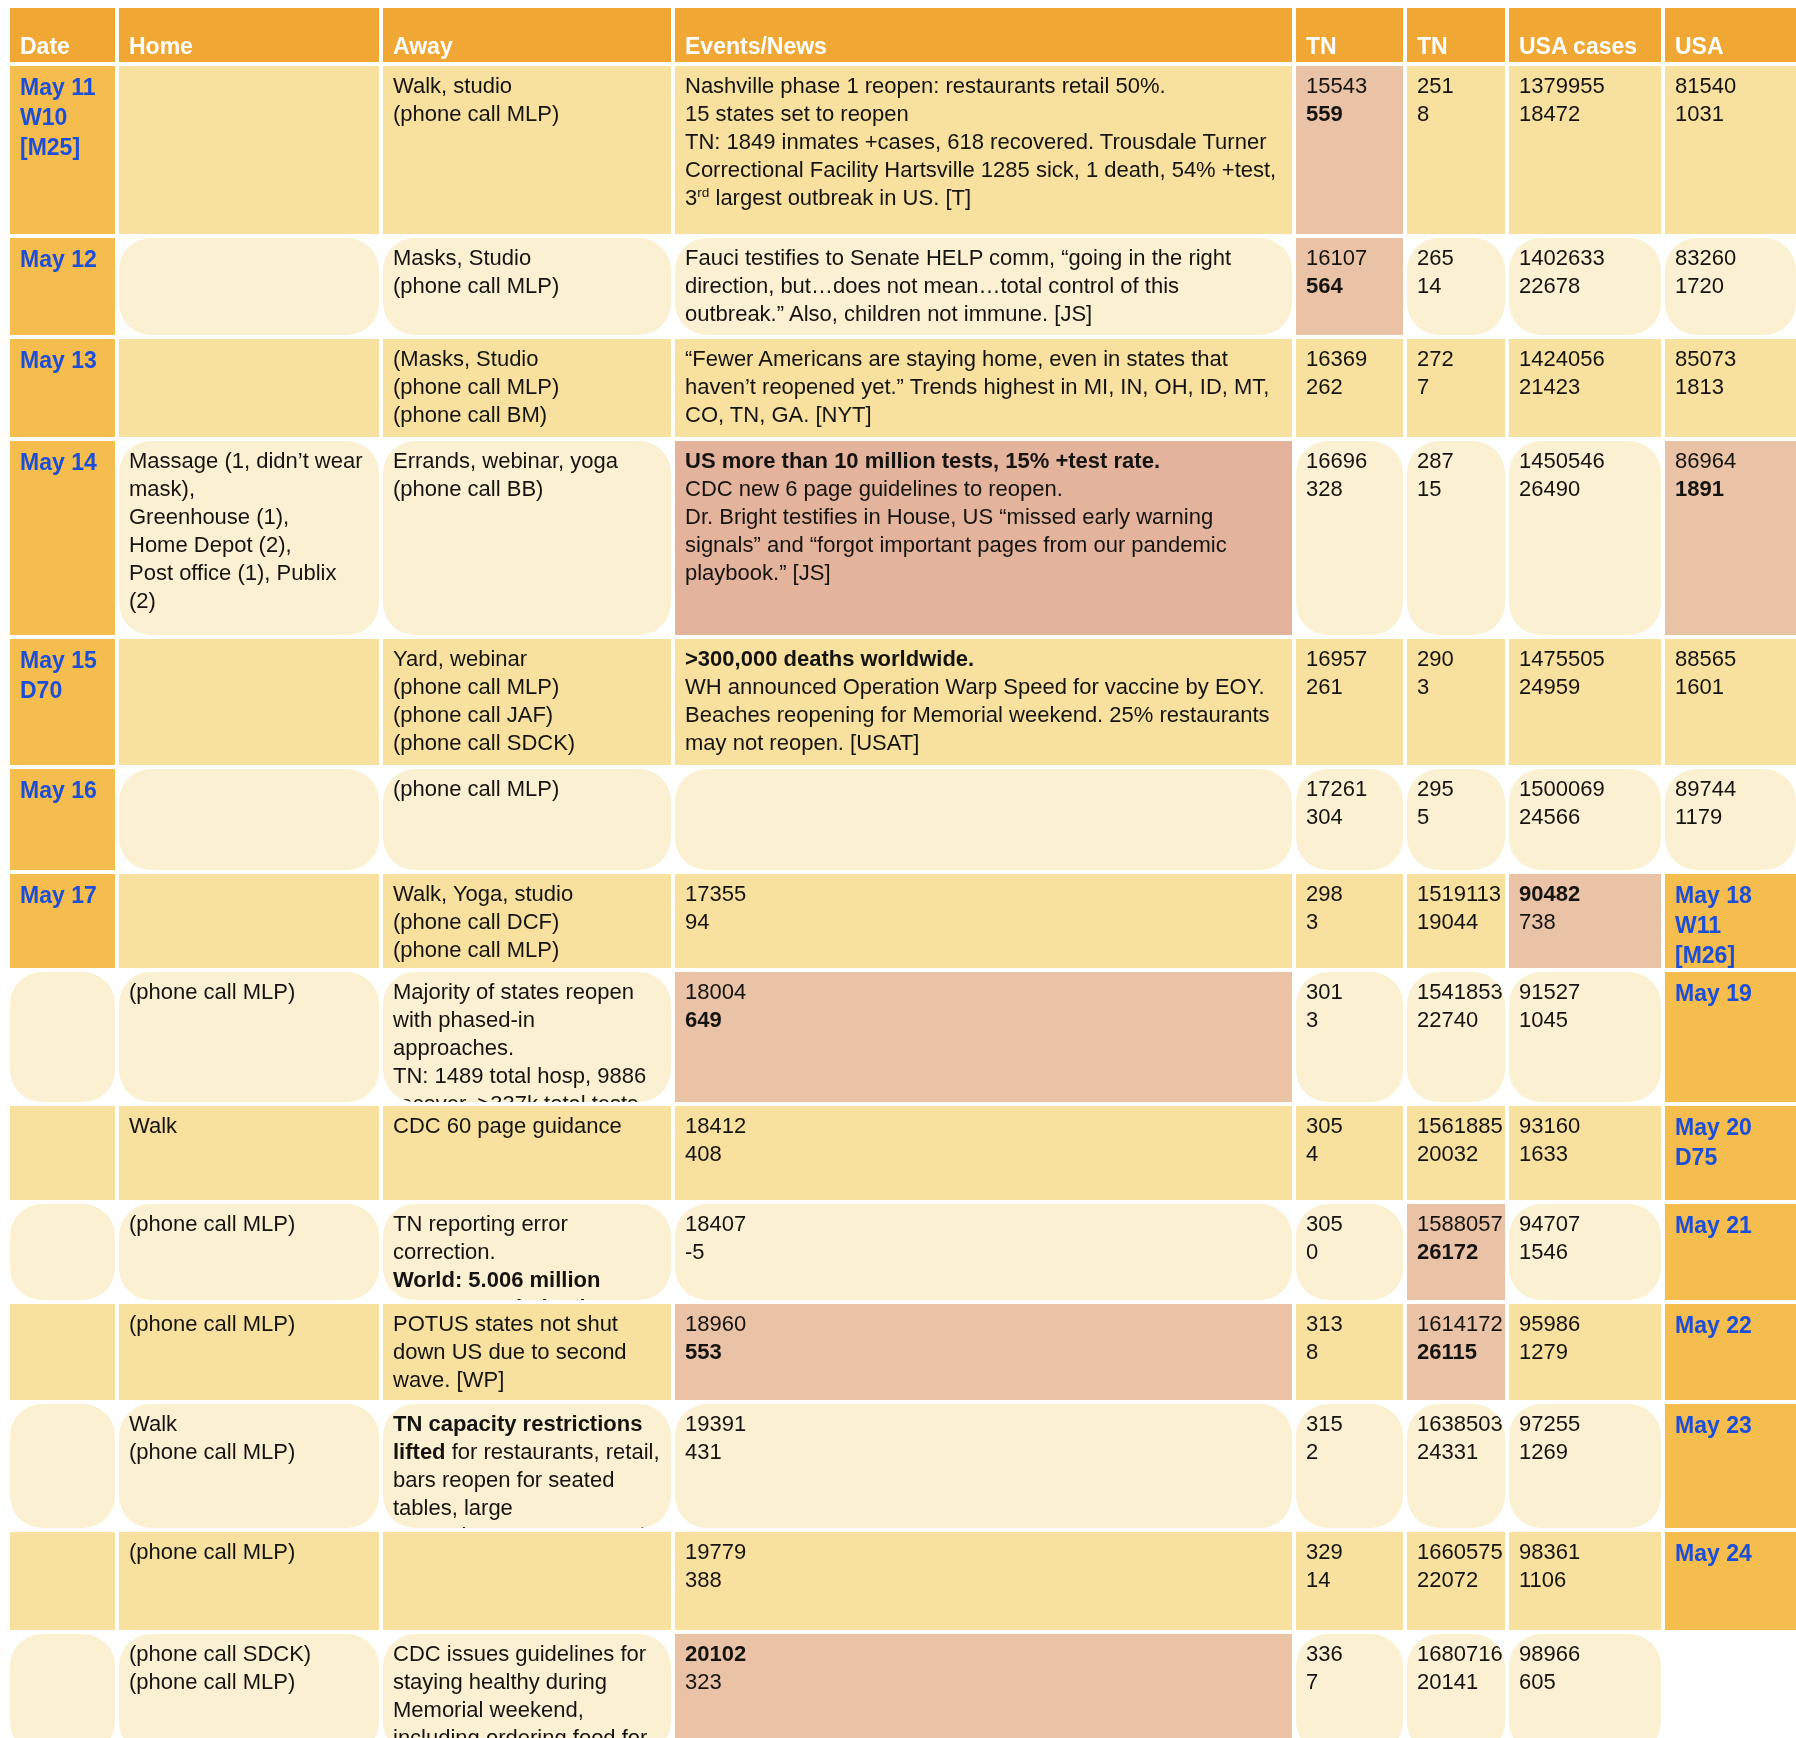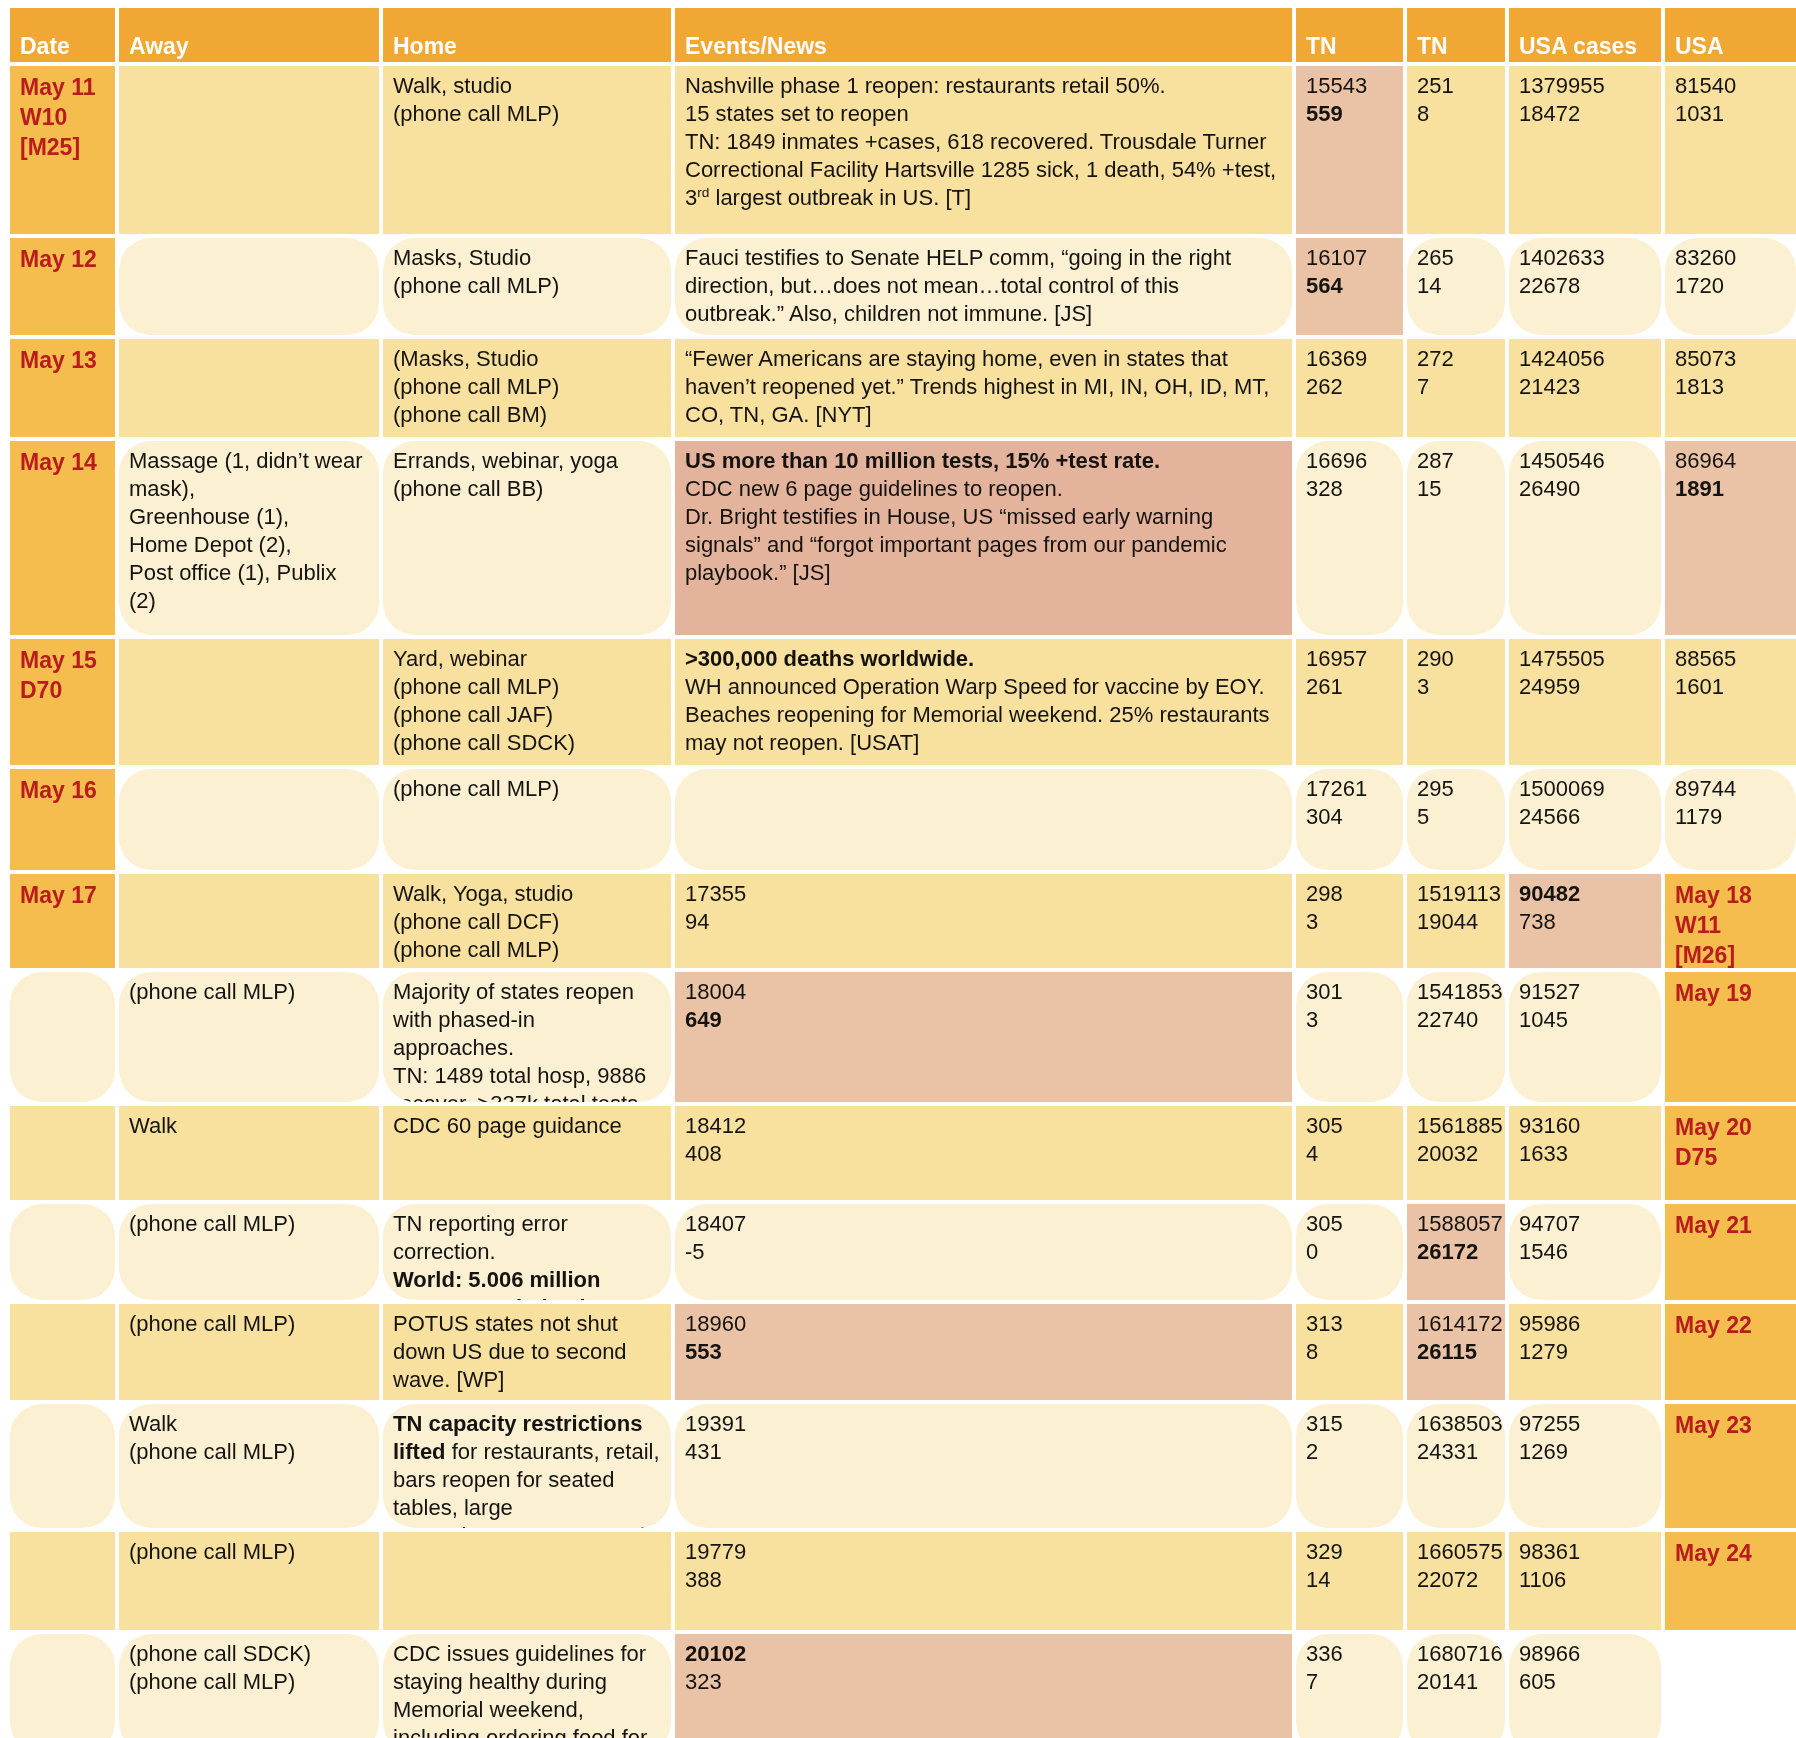--- a/index.html
+++ b/index.html
@@ -25,37 +25,37 @@
     overflow:hidden;
   }
   .head{
     background:var(--c-header,#F0A733);
     color:#ffffff;font-weight:700;
     font-size:23px;line-height:29px;
     padding-top:24px;
   }
   .date{
     background:var(--c-date,#F5BC4E);
-    color:#b91c1c;font-weight:700;
+    color:#1d4ed8;font-weight:700;
     font-size:23px;line-height:30px;
   }
   .yellow{background:var(--c-yellow,#F8E19F);}
   .cream{background:var(--c-cream,#FBF1D2);border-radius:32px;}
   .hl{background:var(--c-hl,#EAC3A6);}
   .hl-ev{background:var(--c-hlev,#E3B39C);}
   .b{font-weight:700;text-align:right;}
   sup{font-size:0.62em;line-height:0;}
 </style>
 </head>
 <body>
 
 <div class="table">
     <div class="cell head">Date</div>
+    <div class="cell head">Home</div>
     <div class="cell head">Away</div>
-    <div class="cell head">Home</div>
     <div class="cell head">Events/News</div>
     <div class="cell head">TN cases</div>
     <div class="cell head">TN deaths</div>
     <div class="cell head">USA cases</div>
     <div class="cell head">USA deaths</div>
     <div class="cell date">May 11
 W10
 [M25]</div>
     <div class="cell yellow"></div>
     <div class="cell yellow">Walk, studio

